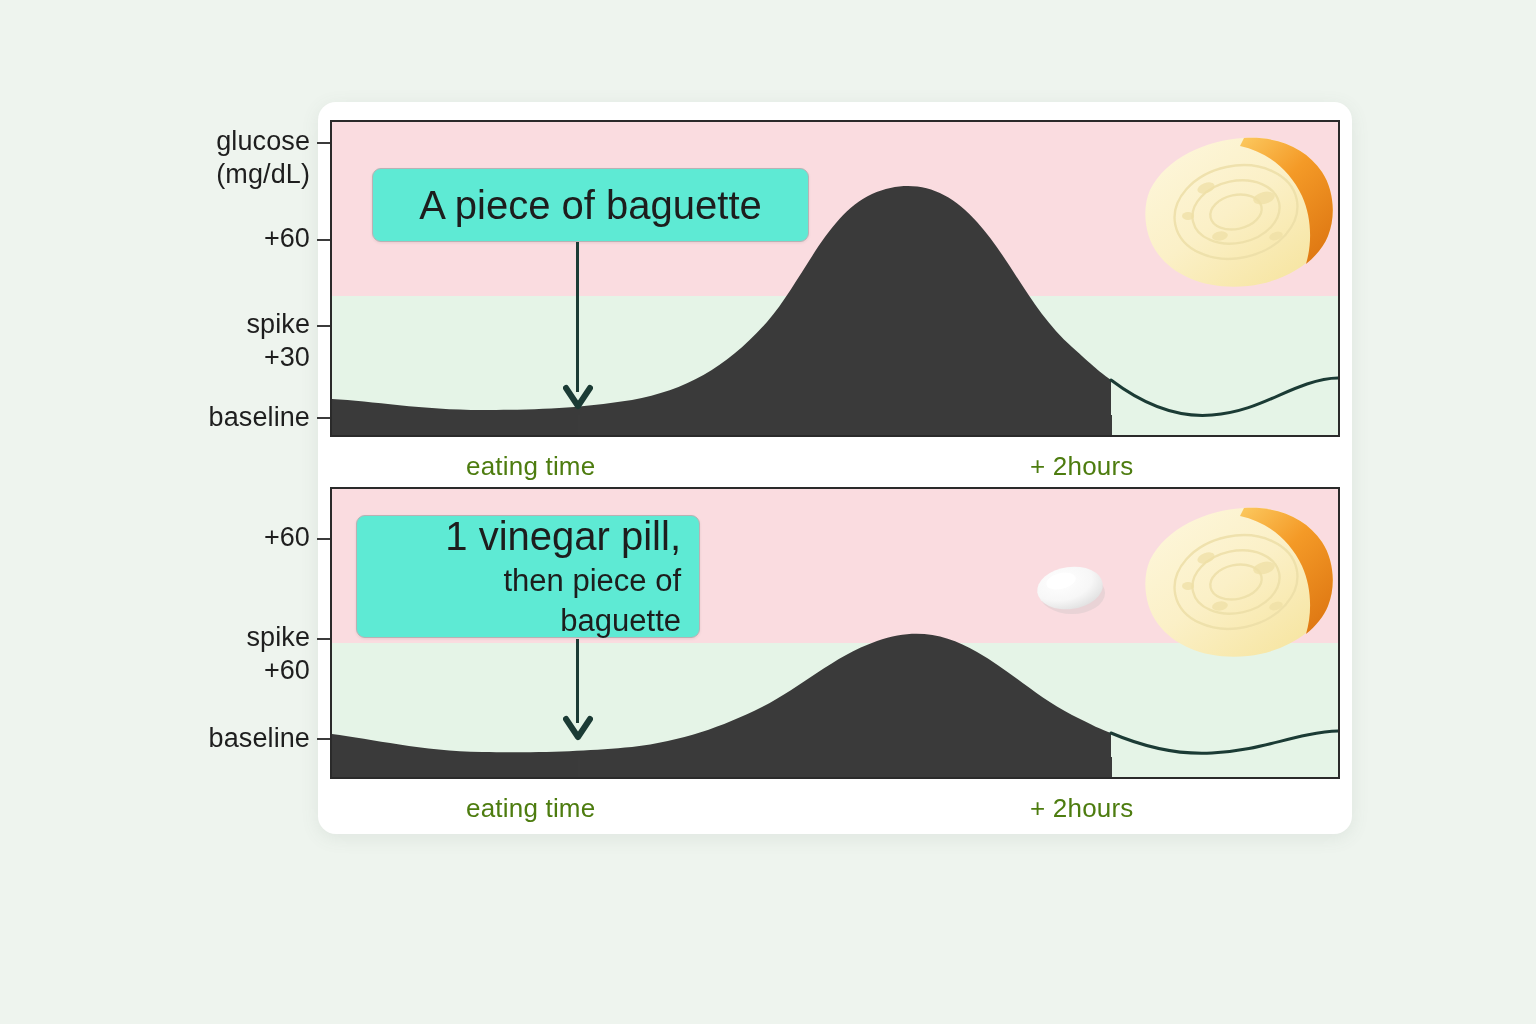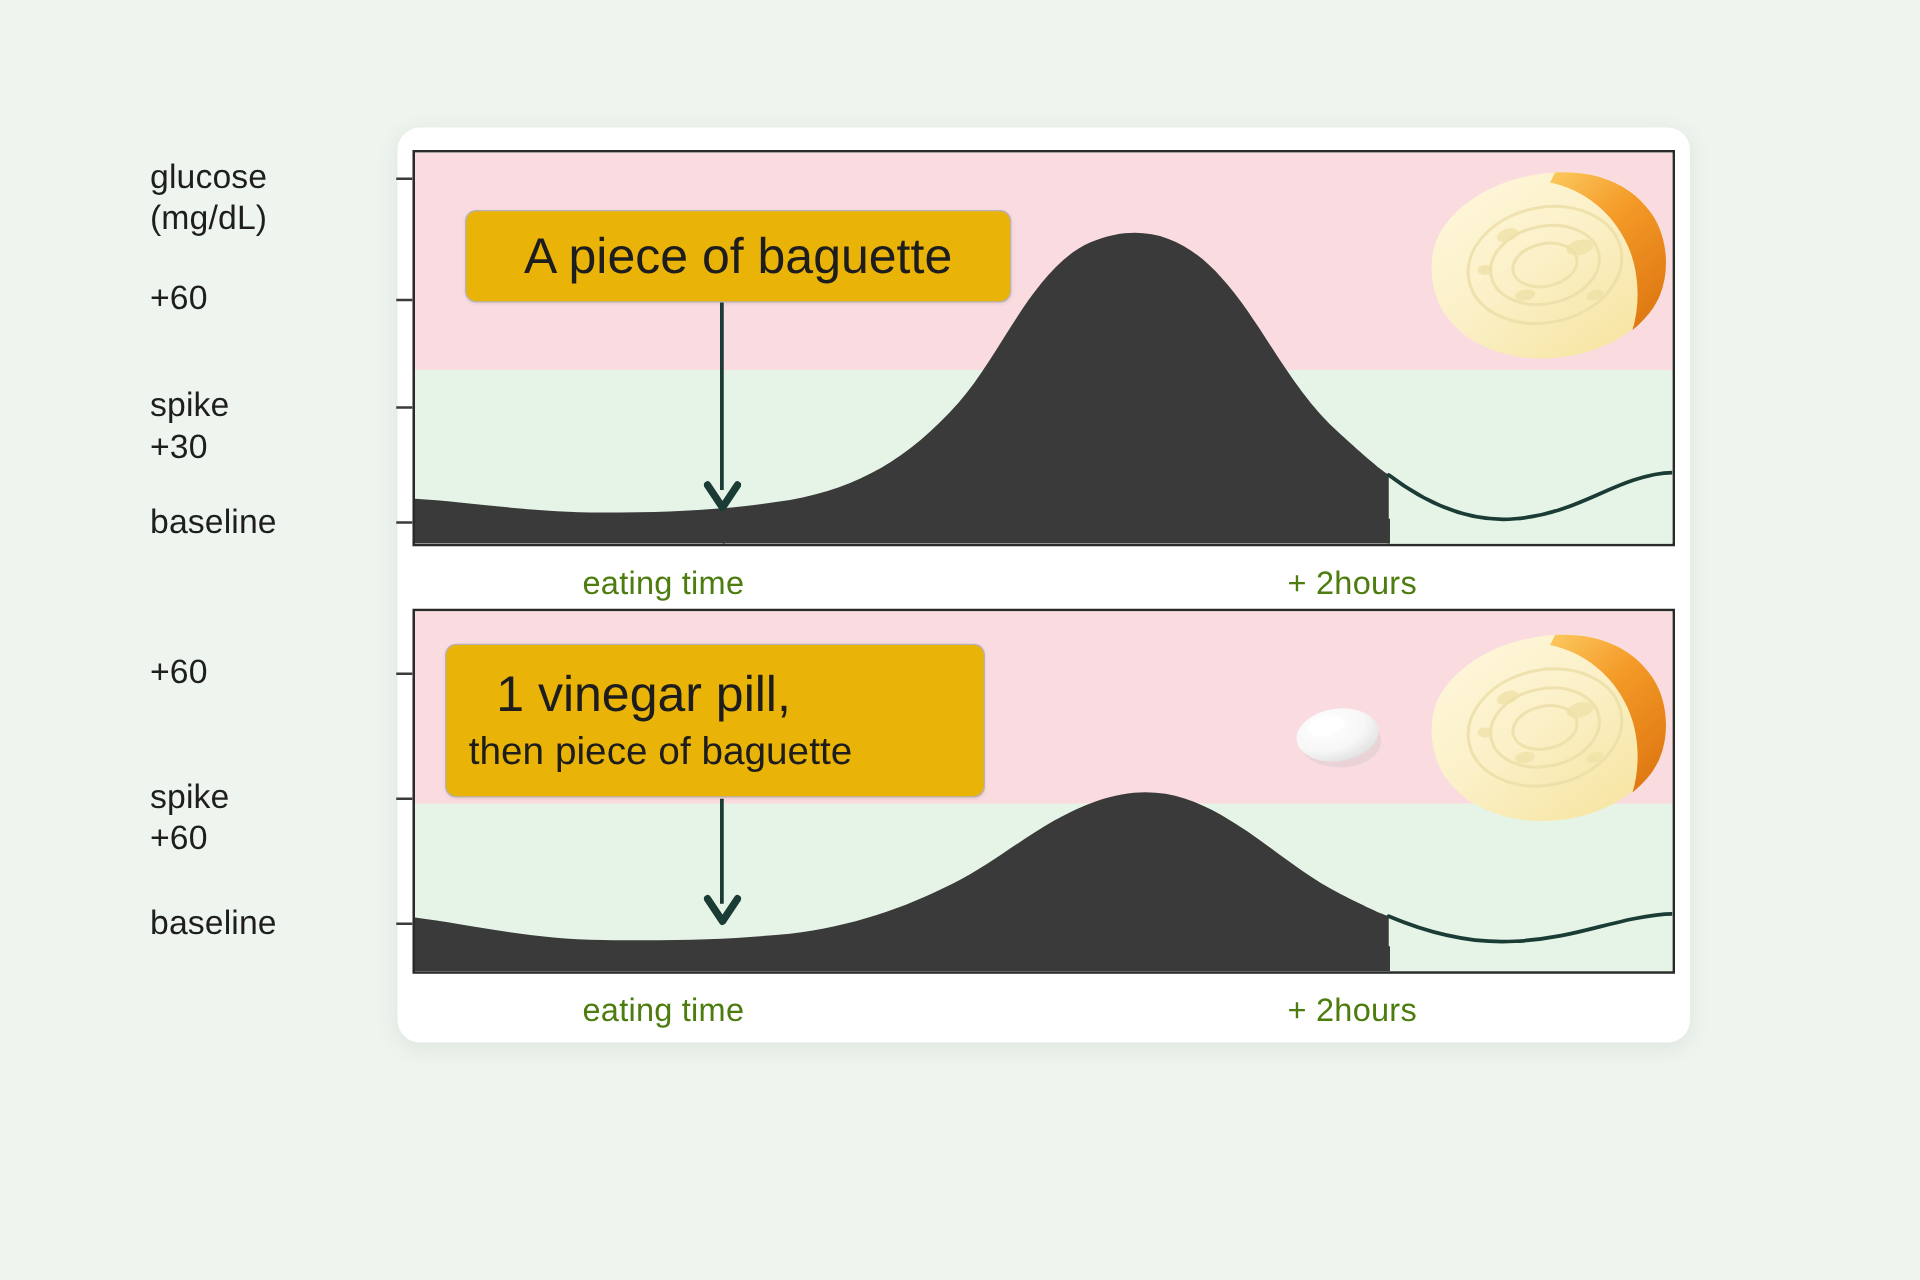--- a/index.html
+++ b/index.html
@@ -39,20 +39,21 @@
   #chart2 .plot{ height:292px; }
 
   .band-pink{ position:absolute; left:0; right:0; top:0; background:#fadce0; }
   .band-green{ position:absolute; left:0; right:0; bottom:0; background:#e5f4e7; }
 
   .plot svg{ position:absolute; left:0; top:0; width:100%; height:100%; display:block; }
 
   
   .ylab{
     position:absolute;
+    text-align:right;
     color:#1e1e1e;
     font-size:27px;
     line-height:33px;
     white-space:pre-line;
     letter-spacing:.1px;
   }
   .ytick{
     position:absolute;
     width:13px; height:2px;
     background:#3b3b3b;
@@ -69,36 +70,36 @@
   .xtick{
     position:absolute;
     width:2px; height:20px;
     background:#3b3b3b;
     bottom:0;
   }
 
   
   .callout{
     position:absolute;
-    background:#eab308;
+    background:#5eead4;
     border:1.6px solid #b9b2b4;
     border-radius:9px;
     box-sizing:border-box;
     box-shadow:0 1px 3px rgba(0,0,0,.08);
     display:flex;
     flex-direction:column;
     justify-content:center;
   }
   .callout .l1{ color:#1d1d1d; }
   .callout .l2{ color:#1d1d1d; }
 
   #callout1{ left:42px; top:48px; width:437px; height:74px; align-items:center; }
   #callout1 .l1{ font-size:40px; line-height:46px; }
 
-  #callout2{ left:26px; top:28px; width:432px; height:123px; padding:8px 18px 10px 18px; }
+  #callout2{ left:26px; top:28px; width:344px; height:123px; padding:8px 18px 10px 18px;text-align:right; }
   #callout2 .l1{ font-size:40px; line-height:50px; padding-left:22px;}
   #callout2 .l2{ font-size:31px; line-height:40px; }
 
   
   .arrow{ position:absolute; }
   .arrow .shaft{
     position:absolute; left:0; top:0;
     width:3px; background:#1b3b35;
   }
   .arrow svg{ position:absolute; left:-13px; }

